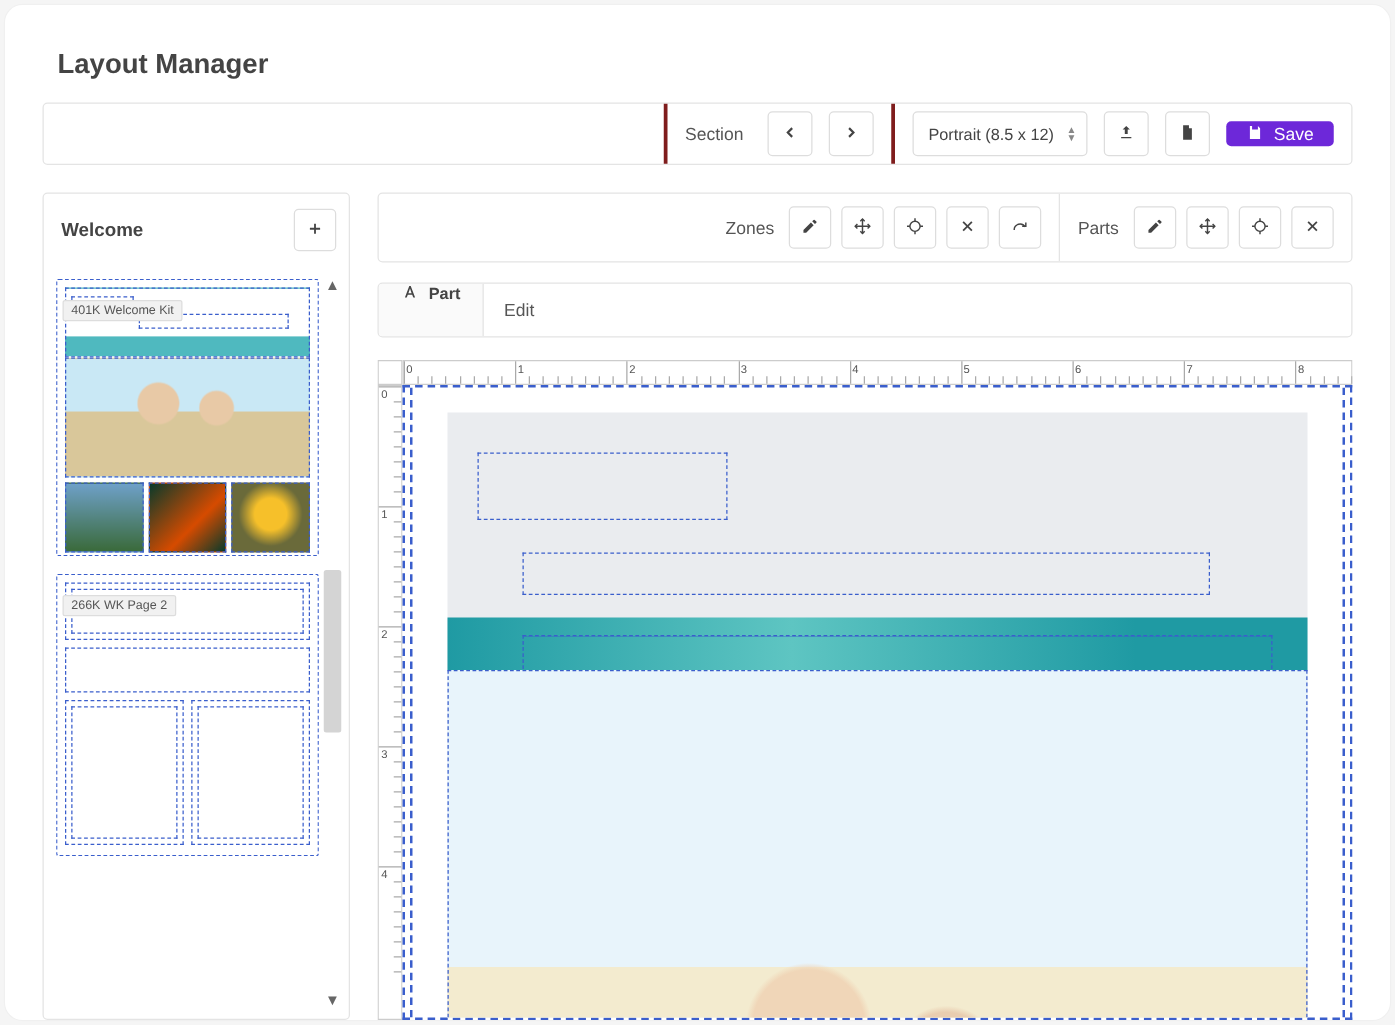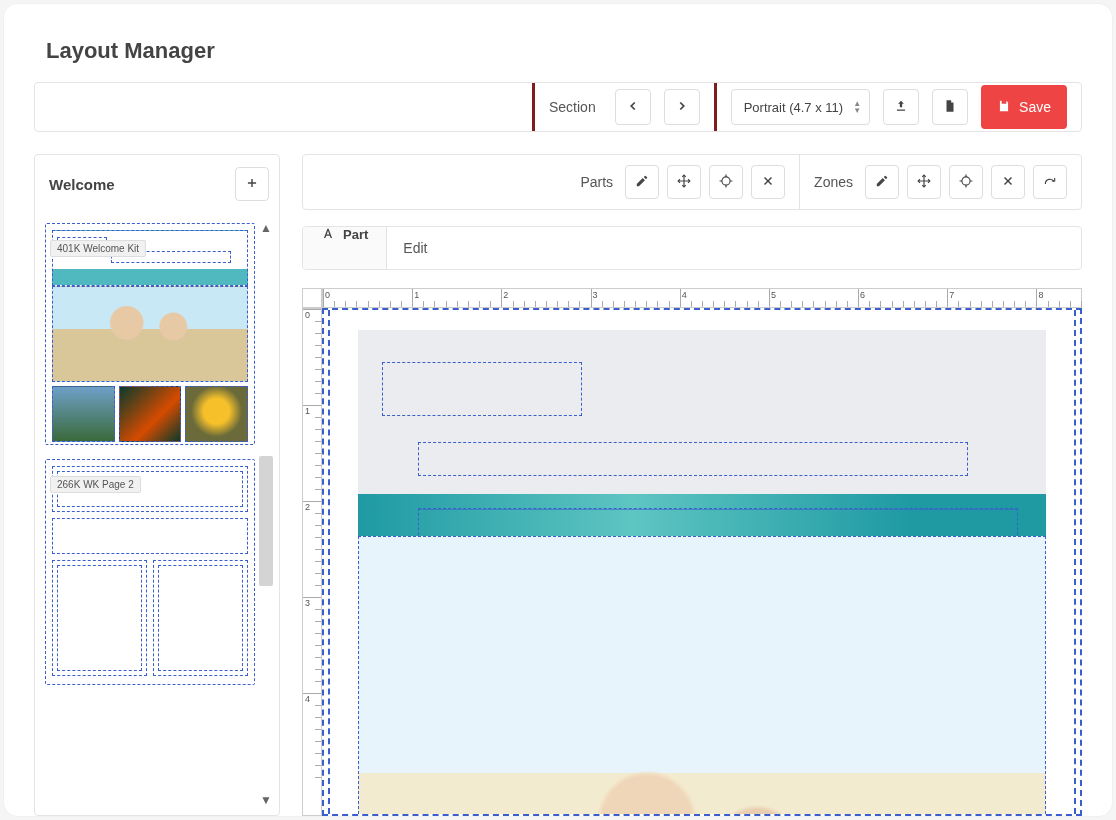--- a/index.html
+++ b/index.html
@@ -66,22 +66,22 @@
     border:1px solid #ddd; border-radius:4px;
     height:36px; padding:0 8px 0 12px; gap:10px;
     font-size:13px; color:#444; background:#fff;
   }
   .spinner {
     display:flex; flex-direction:column; gap:1px;
   }
   .spinner .caret { font-size:8px; color:#888; line-height:6px; cursor:pointer;}
   .primary-btn {
     display:flex; align-items:center; gap:8px;
-    height:44px; padding:0 16px;
-    background:#ef4444; color:#fff;
+    height:20px; padding:0 16px;
+    background:#6d28d9; color:#fff;
     border:none; border-radius:4px;
     font-size:14px; cursor:pointer;
   }
   .primary-btn svg { width:14px; height:14px; fill:#fff; }
 
   .body {
     display:flex; gap:22px; margin-top:22px;
     height:calc(100% - 120px);
   }
 
@@ -261,21 +261,21 @@
     <button class="icon-btn">
       <span>
         <svg viewBox="0 0 24 24" fill="none" stroke="currentColor" stroke-width="3">
               <polyline points="9 18 15 12 9 6"></polyline>
             </svg>
       </span>
     </button>
   </div>
   <div class="topbar-section">
     <div class="select-wrap">
-      <span>Portrait (4.7 x 11)</span>
+      <span>Portrait (8.5 x 12)</span>
       <span class="spinner">
         <span class="caret">▲</span>
             <span class="caret">▼</span>
       </span>
     </div>
     <button class="icon-btn">
       <span>
         <svg viewBox="0 0 24 24" fill="currentColor">
               <path d="M12 3l5 5h-3v6h-4V8H7l5-5zM5 18h14v2H5z"></path>
             </svg>
@@ -347,21 +347,21 @@
         <div class="knob"></div>
         <span class="arrow">▼</span>
       </div>
     </div>
   </aside>
 
   <section class="main">
     <div class="toolstrip">
       <div class="toolstrip-spacer"></div>
       <div class="toolgroup">
-        <span class="tool-label">Parts</span>
+        <span class="tool-label">Zones</span>
         <button class="icon-btn icon-btn-sm">
           <span><svg viewBox="0 0 24 24" fill="currentColor">
                   <path d="M3 17.25V21h3.75L17 10.75l-3.75-3.75L3 17.25zM20.7 7.04a1 1 0 000-1.41l-2.34-2.34a1 1 0 00-1.41 0L15 5.24 18.76 9l1.95-1.96z"></path>
                 </svg></span>
         </button>
         <button class="icon-btn icon-btn-sm">
           <span><svg viewBox="0 0 24 24" fill="none" stroke="currentColor" stroke-width="2">
                   <polyline points="5 9 2 12 5 15"></polyline>
                   <polyline points="9 5 12 2 15 5"></polyline>
                   <polyline points="15 19 12 22 9 19"></polyline>
@@ -378,23 +378,29 @@
                   <line x1="1" y1="12" x2="5" y2="12"></line>
                   <line x1="19" y1="12" x2="23" y2="12"></line>
                 </svg></span>
         </button>
         <button class="icon-btn icon-btn-sm">
           <span><svg viewBox="0 0 24 24" stroke="currentColor" stroke-width="2.5" fill="none">
                   <line x1="6" y1="6" x2="18" y2="18"></line>
                   <line x1="6" y1="18" x2="18" y2="6"></line>
                 </svg></span>
         </button>
+        <button class="icon-btn icon-btn-sm">
+          <span><svg viewBox="0 0 24 24" fill="none" stroke="currentColor" stroke-width="2">
+                  <path d="M20 7v5h-5"></path>
+                  <path d="M4 17a8 8 0 0 1 14.9-4"></path>
+                </svg></span>
+        </button>
       </div>
       <div class="toolgroup">
-        <span class="tool-label">Zones</span>
+        <span class="tool-label">Parts</span>
         <button class="icon-btn icon-btn-sm">
           <span><svg viewBox="0 0 24 24" fill="currentColor">
                   <path d="M3 17.25V21h3.75L17 10.75l-3.75-3.75L3 17.25zM20.7 7.04a1 1 0 000-1.41l-2.34-2.34a1 1 0 00-1.41 0L15 5.24 18.76 9l1.95-1.96z"></path>
                 </svg></span>
         </button>
         <button class="icon-btn icon-btn-sm">
           <span><svg viewBox="0 0 24 24" fill="none" stroke="currentColor" stroke-width="2">
                   <polyline points="5 9 2 12 5 15"></polyline>
                   <polyline points="9 5 12 2 15 5"></polyline>
                   <polyline points="15 19 12 22 9 19"></polyline>
@@ -409,26 +415,20 @@
                   <line x1="12" y1="1" x2="12" y2="5"></line>
                   <line x1="12" y1="19" x2="12" y2="23"></line>
                   <line x1="1" y1="12" x2="5" y2="12"></line>
                   <line x1="19" y1="12" x2="23" y2="12"></line>
                 </svg></span>
         </button>
         <button class="icon-btn icon-btn-sm">
           <span><svg viewBox="0 0 24 24" stroke="currentColor" stroke-width="2.5" fill="none">
                   <line x1="6" y1="6" x2="18" y2="18"></line>
                   <line x1="6" y1="18" x2="18" y2="6"></line>
-                </svg></span>
-        </button>
-        <button class="icon-btn icon-btn-sm">
-          <span><svg viewBox="0 0 24 24" fill="none" stroke="currentColor" stroke-width="2">
-                  <path d="M20 7v5h-5"></path>
-                  <path d="M4 17a8 8 0 0 1 14.9-4"></path>
                 </svg></span>
         </button>
       </div>
     </div>
 
     <div class="partbar">
       <div class="cell1">
         <span><svg viewBox="0 0 24 24" fill="currentColor">
                 <path d="M11 3h2l6 16h-2.5l-1.5-4H9l-1.5 4H5L11 3zm-1.2 10h4.4L12 6.5 9.8 13z"></path>
               </svg></span>

